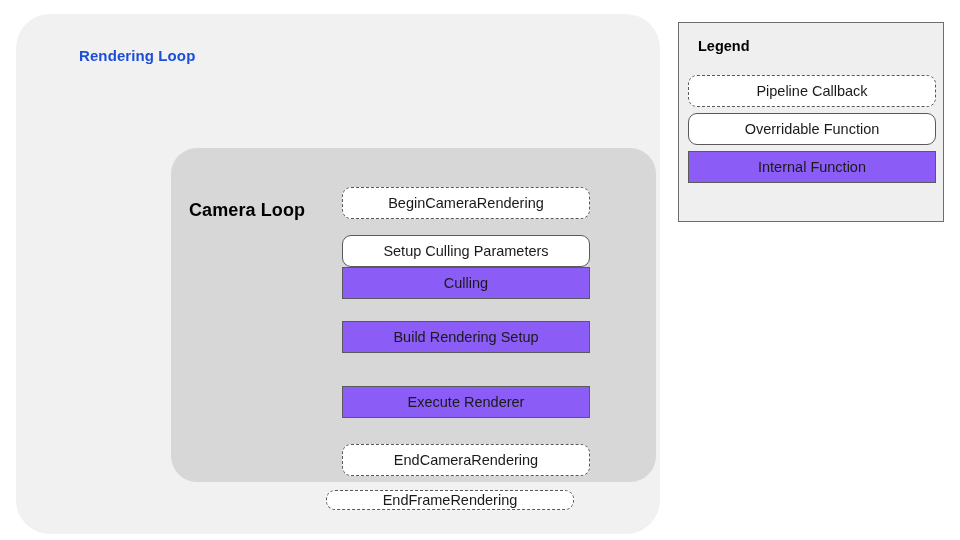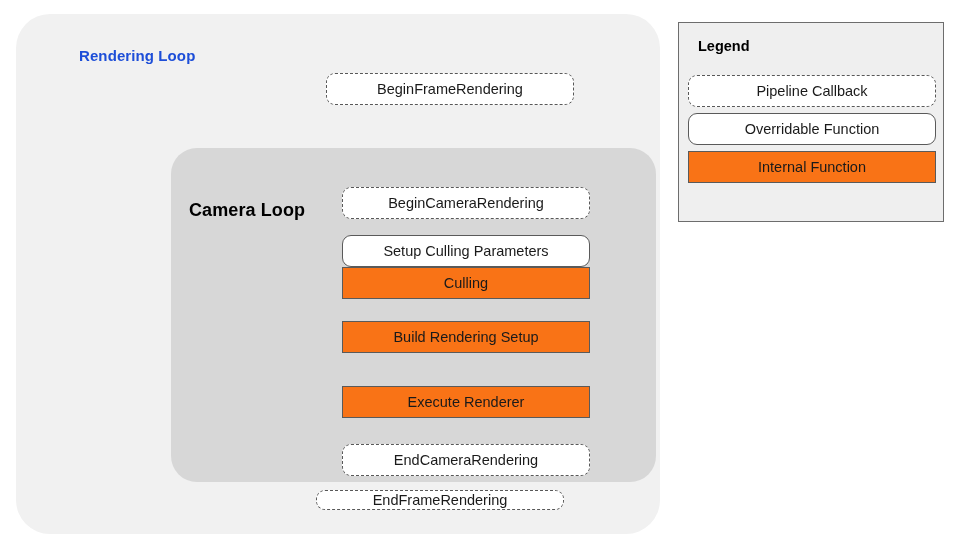--- a/index.html
+++ b/index.html
@@ -95,21 +95,21 @@
 
   
   .node.overridable {
     background: #ffffff;
     border: 1.4px solid #5a5a5a;
     border-radius: 9px;
   }
 
   
   .node.internal {
-    background: #f97316;
+    background: #8b5cf6;
     border: 1.4px solid #5a5a5a;
     border-radius: 0;
   }
 
   
   .legend {
     position: absolute;
     left: 678px;
     top: 22px;
     width: 266px;
@@ -138,23 +138,20 @@
 </style>
 </head>
 <body>
 
 <div id="canvas">
 
   <div class="outer-loop">
 
     <div class="outer-loop-title">Rendering Loop</div>
 
-    <div class="node callback" style="left:310px; top:59px; width:248px; height:32px;">
-      <span>BeginFrameRendering</span>
-    </div>
 
     <div class="inner-loop">
 
       <div class="inner-loop-title">Camera Loop</div>
 
       <div class="node callback" style="left:171px; top:39px; width:248px; height:32px;">
         <span>BeginCameraRendering</span>
       </div>
 
       <div class="node overridable" style="left:171px; top:87px; width:248px; height:32px;">
@@ -173,21 +170,21 @@
       <div class="node internal" style="left:171px; top:238px; width:248px; height:32px;">
         <span>Execute Renderer</span>
       </div>
 
       <div class="node callback" style="left:171px; top:296px; width:248px; height:32px;">
         <span>EndCameraRendering</span>
       </div>
 
     </div>
 
-    <div class="node callback" style="left:300px; top:476px; width:248px; height:20px;">
+    <div class="node callback" style="left:310px; top:476px; width:248px; height:20px;">
       <span>EndFrameRendering</span>
     </div>
 
   </div>
 
   <div class="legend">
 
     <div class="legend-title">Legend</div>
 
     <div class="node callback legend-item" style="top:52px;">

